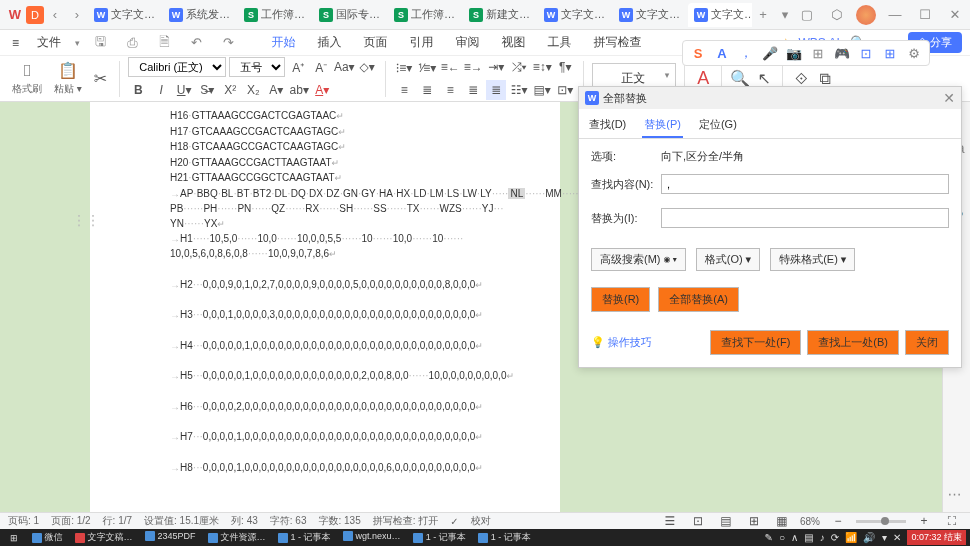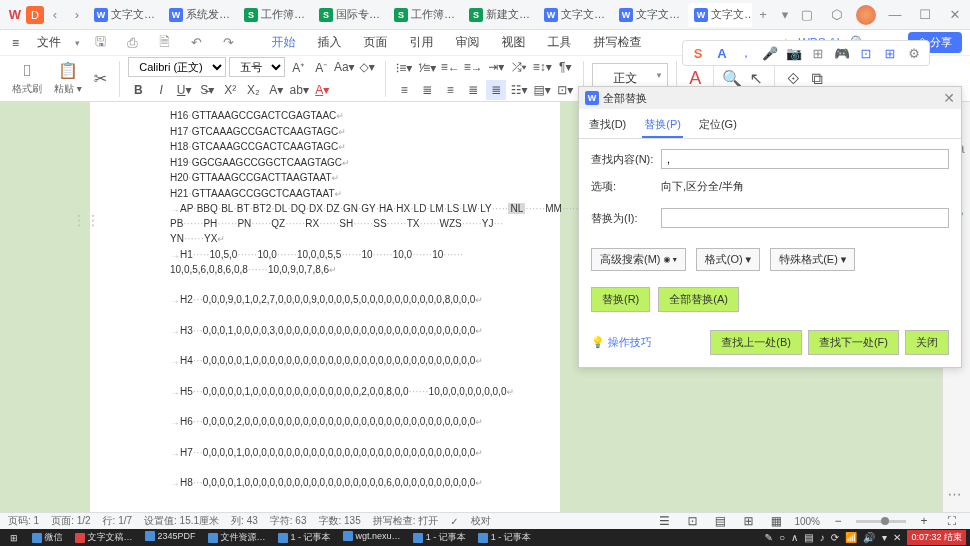--- a/index.html
+++ b/index.html
@@ -22,21 +22,21 @@
 .share-btn { background: #4876ff; color: #fff; padding: 3px 10px; border-radius: 4px; font-size: 11px; cursor: pointer; }
 
 .toolbar { height: 46px; background: #fff; display: flex; align-items: center; padding: 0 8px; border-bottom: 1px solid #ddd; gap: 4px; }
 .tool-group { display: flex; flex-direction: column; align-items: center; padding: 2px 4px; cursor: pointer; }
 .tool-group .lbl { font-size: 10px; color: #666; margin-top: 2px; }
 .tool-ico { font-size: 16px; color: #555; }
 .sep { width: 1px; height: 36px; background: #e0e0e0; margin: 0 4px; }
 .font-sel { border: 1px solid #ccc; padding: 2px 6px; font-size: 11px; background: #fff; min-width: 90px; }
 .mini-btn { width: 20px; height: 20px; display: flex; align-items: center; justify-content: center; color: #555; cursor: pointer; font-size: 12px; }
 .row { display: flex; align-items: center; gap: 3px; }
-.style-box { border: 1px solid #ccc; padding: 6px 30px 6px 20px; font-size: 12px; position: relative; }
+.style-box { border: 1px solid #ccc; padding: 6px 30px 6px 28px; font-size: 12px; position: relative; }
 .style-box::after { content: "▾"; position: absolute; right: 6px; color: #888; font-size: 9px; }
 
 .doc-area { position: absolute; top: 102px; left: 0; right: 0; bottom: 34px; background: #d4e6c7; overflow: hidden; }
 .page { position: absolute; left: 90px; top: 0; width: 470px; background: #fff; padding: 6px 10px 20px 80px; line-height: 1.5; font-size: 10px; color: #333; font-family: Consolas, monospace; min-height: 100%; }
 .page .ln { white-space: nowrap; }
 .page .enter { color: #aaa; font-size: 9px; }
 
 .dialog { position: absolute; top: 86px; left: 578px; width: 384px; background: #fff; border: 1px solid #ccc; box-shadow: 0 2px 8px rgba(0,0,0,.15); z-index: 10; }
 .dlg-title { height: 22px; background: #f0f0f0; display: flex; align-items: center; padding: 0 6px; font-size: 11px; }
 .dlg-title .w-ico { width: 14px; height: 14px; background: #4876ff; color: #fff; font-size: 9px; display: flex; align-items: center; justify-content: center; border-radius: 2px; margin-right: 4px; font-weight: bold; }
@@ -44,21 +44,21 @@
 .dlg-tabs { display: flex; border-bottom: 1px solid #ddd; padding: 4px 8px 0; gap: 14px; }
 .dlg-tab { padding: 4px 2px; font-size: 11px; cursor: pointer; border-bottom: 2px solid transparent; }
 .dlg-tab.active { border-bottom-color: #4876ff; color: #4876ff; }
 .dlg-body { padding: 10px 12px; }
 .dlg-row { display: flex; align-items: center; margin-bottom: 10px; font-size: 11px; }
 .dlg-row label { width: 70px; }
 .dlg-row input { flex: 1; border: 1px solid #bbb; padding: 3px 5px; font-size: 11px; }
 .dlg-btn-row { display: flex; gap: 10px; margin-top: 20px; }
 .dlg-dd { border: 1px solid #bbb; padding: 3px 8px; font-size: 11px; background: #f8f8f8; cursor: pointer; display: flex; align-items: center; gap: 3px; }
 .dlg-footer { display: flex; align-items: center; padding: 8px 12px 12px; gap: 8px; }
-.dlg-btn { border: 1px solid #bbb; padding: 4px 10px; font-size: 11px; background: #bef264; cursor: pointer; }
+.dlg-btn { border: 1px solid #bbb; padding: 4px 10px; font-size: 11px; background: #f97316; cursor: pointer; }
 .tips { color: #4876ff; font-size: 11px; margin-right: auto; cursor: pointer; display: flex; align-items: center; gap: 3px; }
 .dlg-actions { margin-left: auto; display: flex; gap: 6px; }
 
 .floating-tools { position: absolute; top: 40px; right: 40px; display: flex; align-items: center; gap: 6px; background: #fff; border: 1px solid #ddd; border-radius: 4px; padding: 3px 6px; z-index: 20; }
 .ft-ico { width: 18px; height: 18px; display: flex; align-items: center; justify-content: center; font-size: 13px; cursor: pointer; }
 
 .sidebar-r { position: absolute; right: 0; top: 102px; bottom: 34px; width: 28px; background: #f5f5f5; border-left: 1px solid #ddd; display: flex; flex-direction: column; align-items: center; padding-top: 8px; gap: 12px; }
 .sb-ico { width: 18px; height: 18px; color: #888; cursor: pointer; font-size: 14px; }
 
 .statusbar { position: absolute; bottom: 17px; left: 0; right: 0; height: 17px; background: #f5f6f7; border-top: 1px solid #ddd; display: flex; align-items: center; padding: 0 8px; font-size: 10px; color: #666; gap: 12px; }
@@ -243,21 +243,20 @@
   <span class="mini-btn" style="font-size:16px">⟐</span>
   <span class="mini-btn" style="font-size:16px">⧉</span>
 </div>
 
 <div class="doc-area">
   <div class="page">
     <div id="doc-lines">
         <div class="ln">H16<span style="color:#bbb">·</span>GTTAAAGCCGACTCGAGTAAC<span class="enter">↵</span></div>
         <div class="ln">H17<span style="color:#bbb">·</span>GTCAAAGCCGACTCAAGTAGC<span class="enter">↵</span></div>
         <div class="ln">H18<span style="color:#bbb">·</span>GTCAAAGCCGACTCAAGTAGC<span class="enter">↵</span></div>
-        <div class="ln">H19<span style="color:#bbb">·</span>GGCGAAGCCGGCTCAAGTAGC<span class="enter">↵</span></div>
         <div class="ln">H20<span style="color:#bbb">·</span>GTTAAAGCCGACTTAAGTAAT<span class="enter">↵</span></div>
         <div class="ln">H21<span style="color:#bbb">·</span>GTTAAAGCCGGCTCAAGTAAT<span class="enter">↵</span></div>
         <div class="ln"><span style="color:#bbb">→</span>AP<span style="color:#bbb">·</span>BBQ<span style="color:#bbb">·</span>BL<span style="color:#bbb">·</span>BT<span style="color:#bbb">·</span>BT2<span style="color:#bbb">·</span>DL<span style="color:#bbb">·</span>DQ<span style="color:#bbb">·</span>DX<span style="color:#bbb">·</span>DZ<span style="color:#bbb">·</span>GN<span style="color:#bbb">·</span>GY<span style="color:#bbb">·</span>HA<span style="color:#bbb">·</span>HX<span style="color:#bbb">·</span>LD<span style="color:#bbb">·</span>LM<span style="color:#bbb">·</span>LS<span style="color:#bbb">·</span>LW<span style="color:#bbb">·</span>LY<span style="color:#bbb">·</span><span style="color:#bbb">·</span><span style="color:#bbb">·</span><span style="color:#bbb">·</span><span style="color:#bbb">·</span><span style="background:#d8d8d8;padding:0 2px">NL</span><span style="color:#bbb">·</span><span style="color:#bbb">·</span><span style="color:#bbb">·</span><span style="color:#bbb">·</span><span style="color:#bbb">·</span><span style="color:#bbb">·</span>MM<span style="color:#bbb">·</span><span style="color:#bbb">·</span><span style="color:#bbb">·</span><span style="color:#bbb">·</span><span style="color:#bbb">·</span><span style="color:#bbb">·</span>NN<span style="color:#bbb">·</span><span style="color:#bbb">·</span><span style="color:#bbb">·</span></div>
         <div class="ln">PB<span style="color:#bbb">·</span><span style="color:#bbb">·</span><span style="color:#bbb">·</span><span style="color:#bbb">·</span><span style="color:#bbb">·</span><span style="color:#bbb">·</span>PH<span style="color:#bbb">·</span><span style="color:#bbb">·</span><span style="color:#bbb">·</span><span style="color:#bbb">·</span><span style="color:#bbb">·</span><span style="color:#bbb">·</span>PN<span style="color:#bbb">·</span><span style="color:#bbb">·</span><span style="color:#bbb">·</span><span style="color:#bbb">·</span><span style="color:#bbb">·</span><span style="color:#bbb">·</span>QZ<span style="color:#bbb">·</span><span style="color:#bbb">·</span><span style="color:#bbb">·</span><span style="color:#bbb">·</span><span style="color:#bbb">·</span><span style="color:#bbb">·</span>RX<span style="color:#bbb">·</span><span style="color:#bbb">·</span><span style="color:#bbb">·</span><span style="color:#bbb">·</span><span style="color:#bbb">·</span><span style="color:#bbb">·</span>SH<span style="color:#bbb">·</span><span style="color:#bbb">·</span><span style="color:#bbb">·</span><span style="color:#bbb">·</span><span style="color:#bbb">·</span><span style="color:#bbb">·</span>SS<span style="color:#bbb">·</span><span style="color:#bbb">·</span><span style="color:#bbb">·</span><span style="color:#bbb">·</span><span style="color:#bbb">·</span><span style="color:#bbb">·</span>TX<span style="color:#bbb">·</span><span style="color:#bbb">·</span><span style="color:#bbb">·</span><span style="color:#bbb">·</span><span style="color:#bbb">·</span><span style="color:#bbb">·</span>WZS<span style="color:#bbb">·</span><span style="color:#bbb">·</span><span style="color:#bbb">·</span><span style="color:#bbb">·</span><span style="color:#bbb">·</span><span style="color:#bbb">·</span>YJ<span style="color:#bbb">·</span><span style="color:#bbb">·</span><span style="color:#bbb">·</span></div>
         <div class="ln">YN<span style="color:#bbb">·</span><span style="color:#bbb">·</span><span style="color:#bbb">·</span><span style="color:#bbb">·</span><span style="color:#bbb">·</span><span style="color:#bbb">·</span>YX<span class="enter">↵</span></div>
         <div class="ln"><span style="color:#bbb">→</span>H1<span style="color:#bbb">·</span><span style="color:#bbb">·</span><span style="color:#bbb">·</span><span style="color:#bbb">·</span><span style="color:#bbb">·</span>10,5,0<span style="color:#bbb">·</span><span style="color:#bbb">·</span><span style="color:#bbb">·</span><span style="color:#bbb">·</span><span style="color:#bbb">·</span><span style="color:#bbb">·</span>10,0<span style="color:#bbb">·</span><span style="color:#bbb">·</span><span style="color:#bbb">·</span><span style="color:#bbb">·</span><span style="color:#bbb">·</span><span style="color:#bbb">·</span>10,0,0,5,5<span style="color:#bbb">·</span><span style="color:#bbb">·</span><span style="color:#bbb">·</span><span style="color:#bbb">·</span><span style="color:#bbb">·</span><span style="color:#bbb">·</span>10<span style="color:#bbb">·</span><span style="color:#bbb">·</span><span style="color:#bbb">·</span><span style="color:#bbb">·</span><span style="color:#bbb">·</span><span style="color:#bbb">·</span>10,0<span style="color:#bbb">·</span><span style="color:#bbb">·</span><span style="color:#bbb">·</span><span style="color:#bbb">·</span><span style="color:#bbb">·</span><span style="color:#bbb">·</span>10<span style="color:#bbb">·</span><span style="color:#bbb">·</span><span style="color:#bbb">·</span><span style="color:#bbb">·</span><span style="color:#bbb">·</span><span style="color:#bbb">·</span></div>
         <div class="ln">10,0,5,6,0,8,6,0,8<span style="color:#bbb">·</span><span style="color:#bbb">·</span><span style="color:#bbb">·</span><span style="color:#bbb">·</span><span style="color:#bbb">·</span><span style="color:#bbb">·</span>10,0,9,0,7,8,6<span class="enter">↵</span></div>
         <div class="ln">&nbsp;</div>
         <div class="ln"><span style="color:#bbb">→</span>H2<span style="color:#bbb">·</span><span style="color:#bbb">·</span><span style="color:#bbb">·</span>0,0,0,9,0,1,0,2,7,0,0,0,0,9,0,0,0,0,5,0,0,0,0,0,0,0,0,0,0,8,0,0,0<span class="enter">↵</span></div>
         <div class="ln">&nbsp;</div>
@@ -293,26 +292,26 @@
     <span>全部替换</span>
     <span class="dlg-close">✕</span>
   </div>
   <div class="dlg-tabs">
     <span class="dlg-tab">查找(D)</span>
     <span class="dlg-tab active">替换(P)</span>
     <span class="dlg-tab">定位(G)</span>
   </div>
   <div class="dlg-body">
     <div class="dlg-row">
+      <label>选项:</label>
+      <span>向下,区分全/半角</span>
+    </div>
+    <div class="dlg-row">
       <label>查找内容(N):</label>
       <input type="text" value="," style="">
-    </div>
-    <div class="dlg-row">
-      <label>选项:</label>
-      <span>向下,区分全/半角</span>
     </div>
     <div class="dlg-row" style="margin-top:14px">
       <label>替换为(I):</label>
       <input type="text" value="" style="">
     </div>
     <div class="dlg-btn-row">
       <span class="dlg-dd">
           <span>高级搜索(M)</span> 
           <span style="font-size:8px">◉ ▾</span>
         </span>
@@ -323,22 +322,22 @@
       <span class="dlg-btn">替换(R)</span>
       <span class="dlg-btn">全部替换(A)</span>
     </div>
   </div>
   <div class="dlg-footer">
     <span class="tips">
         <span>💡</span>
         <span>操作技巧</span>
       </span>
     <div class="dlg-actions">
+      <span class="dlg-btn">查找下一处(F)</span>
       <span class="dlg-btn">查找上一处(B)</span>
-      <span class="dlg-btn">查找下一处(F)</span>
       <span class="dlg-btn">关闭</span>
     </div>
   </div>
 </div>
 
 <div class="statusbar">
   <span>页码: 1</span>
   <span>页面: 1/2</span>
   <span>行: 1/7</span>
   <span>设置值: 15.1厘米</span>
@@ -347,21 +346,21 @@
   <span>字数: 135</span>
   <span>拼写检查: 打开</span>
   <span>✓</span>
   <span>校对</span>
   <div class="sb-right">
     <span class="mini-btn">☰</span>
     <span class="mini-btn">⊡</span>
     <span class="mini-btn">▤</span>
     <span class="mini-btn">⊞</span>
     <span class="mini-btn">▦</span>
-    <span>100%</span>
+    <span>68%</span>
     <span class="mini-btn">−</span>
     <div style="width:50px;height:3px;background:#ccc;position:relative">
         <div style="position:absolute;left:50%;top:-3px;width:8px;height:8px;background:#888;border-radius:50%"></div>
       </div>
     <span class="mini-btn">+</span>
     <span class="mini-btn">⛶</span>
   </div>
 </div>
 
 <div class="taskbar">

